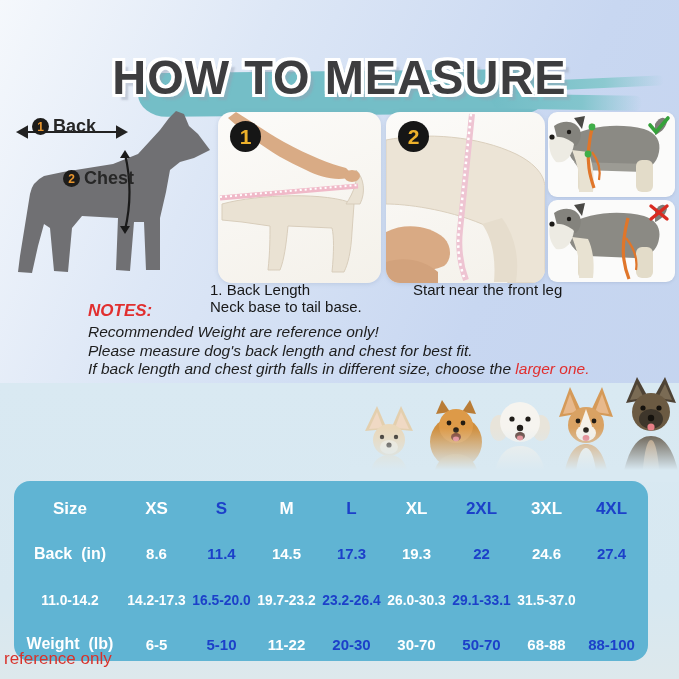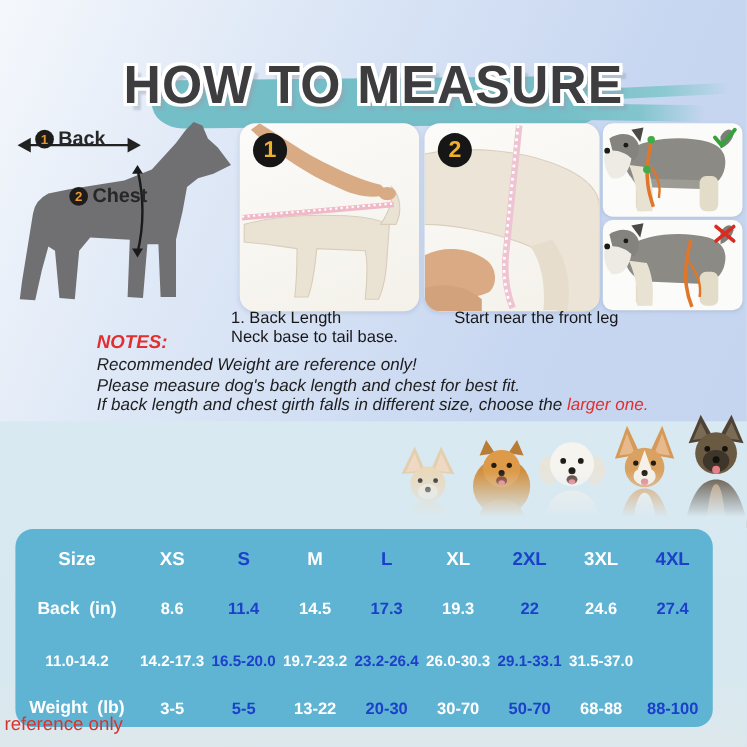--- a/index.html
+++ b/index.html
@@ -303,23 +303,23 @@
       <span>14.2-17.3</span>
       <span>16.5-20.0</span>
       <span>19.7-23.2</span>
       <span>23.2-26.4</span>
       <span>26.0-30.3</span>
       <span>29.1-33.1</span>
       <span>31.5-37.0</span>
     </div>
     <div class="trow">
       <span class="rlabel">Weight  (lb)</span>
-      <span>3-5</span>
-      <span>5-5</span>
-      <span>13-22</span>
+      <span>6-5</span>
+      <span>5-10</span>
+      <span>11-22</span>
       <span>20-30</span>
       <span>30-70</span>
       <span>50-70</span>
       <span>68-88</span>
       <span>88-100</span>
     </div>
   </div>
   <div class="footnote">reference only</div>
 </div>
 

